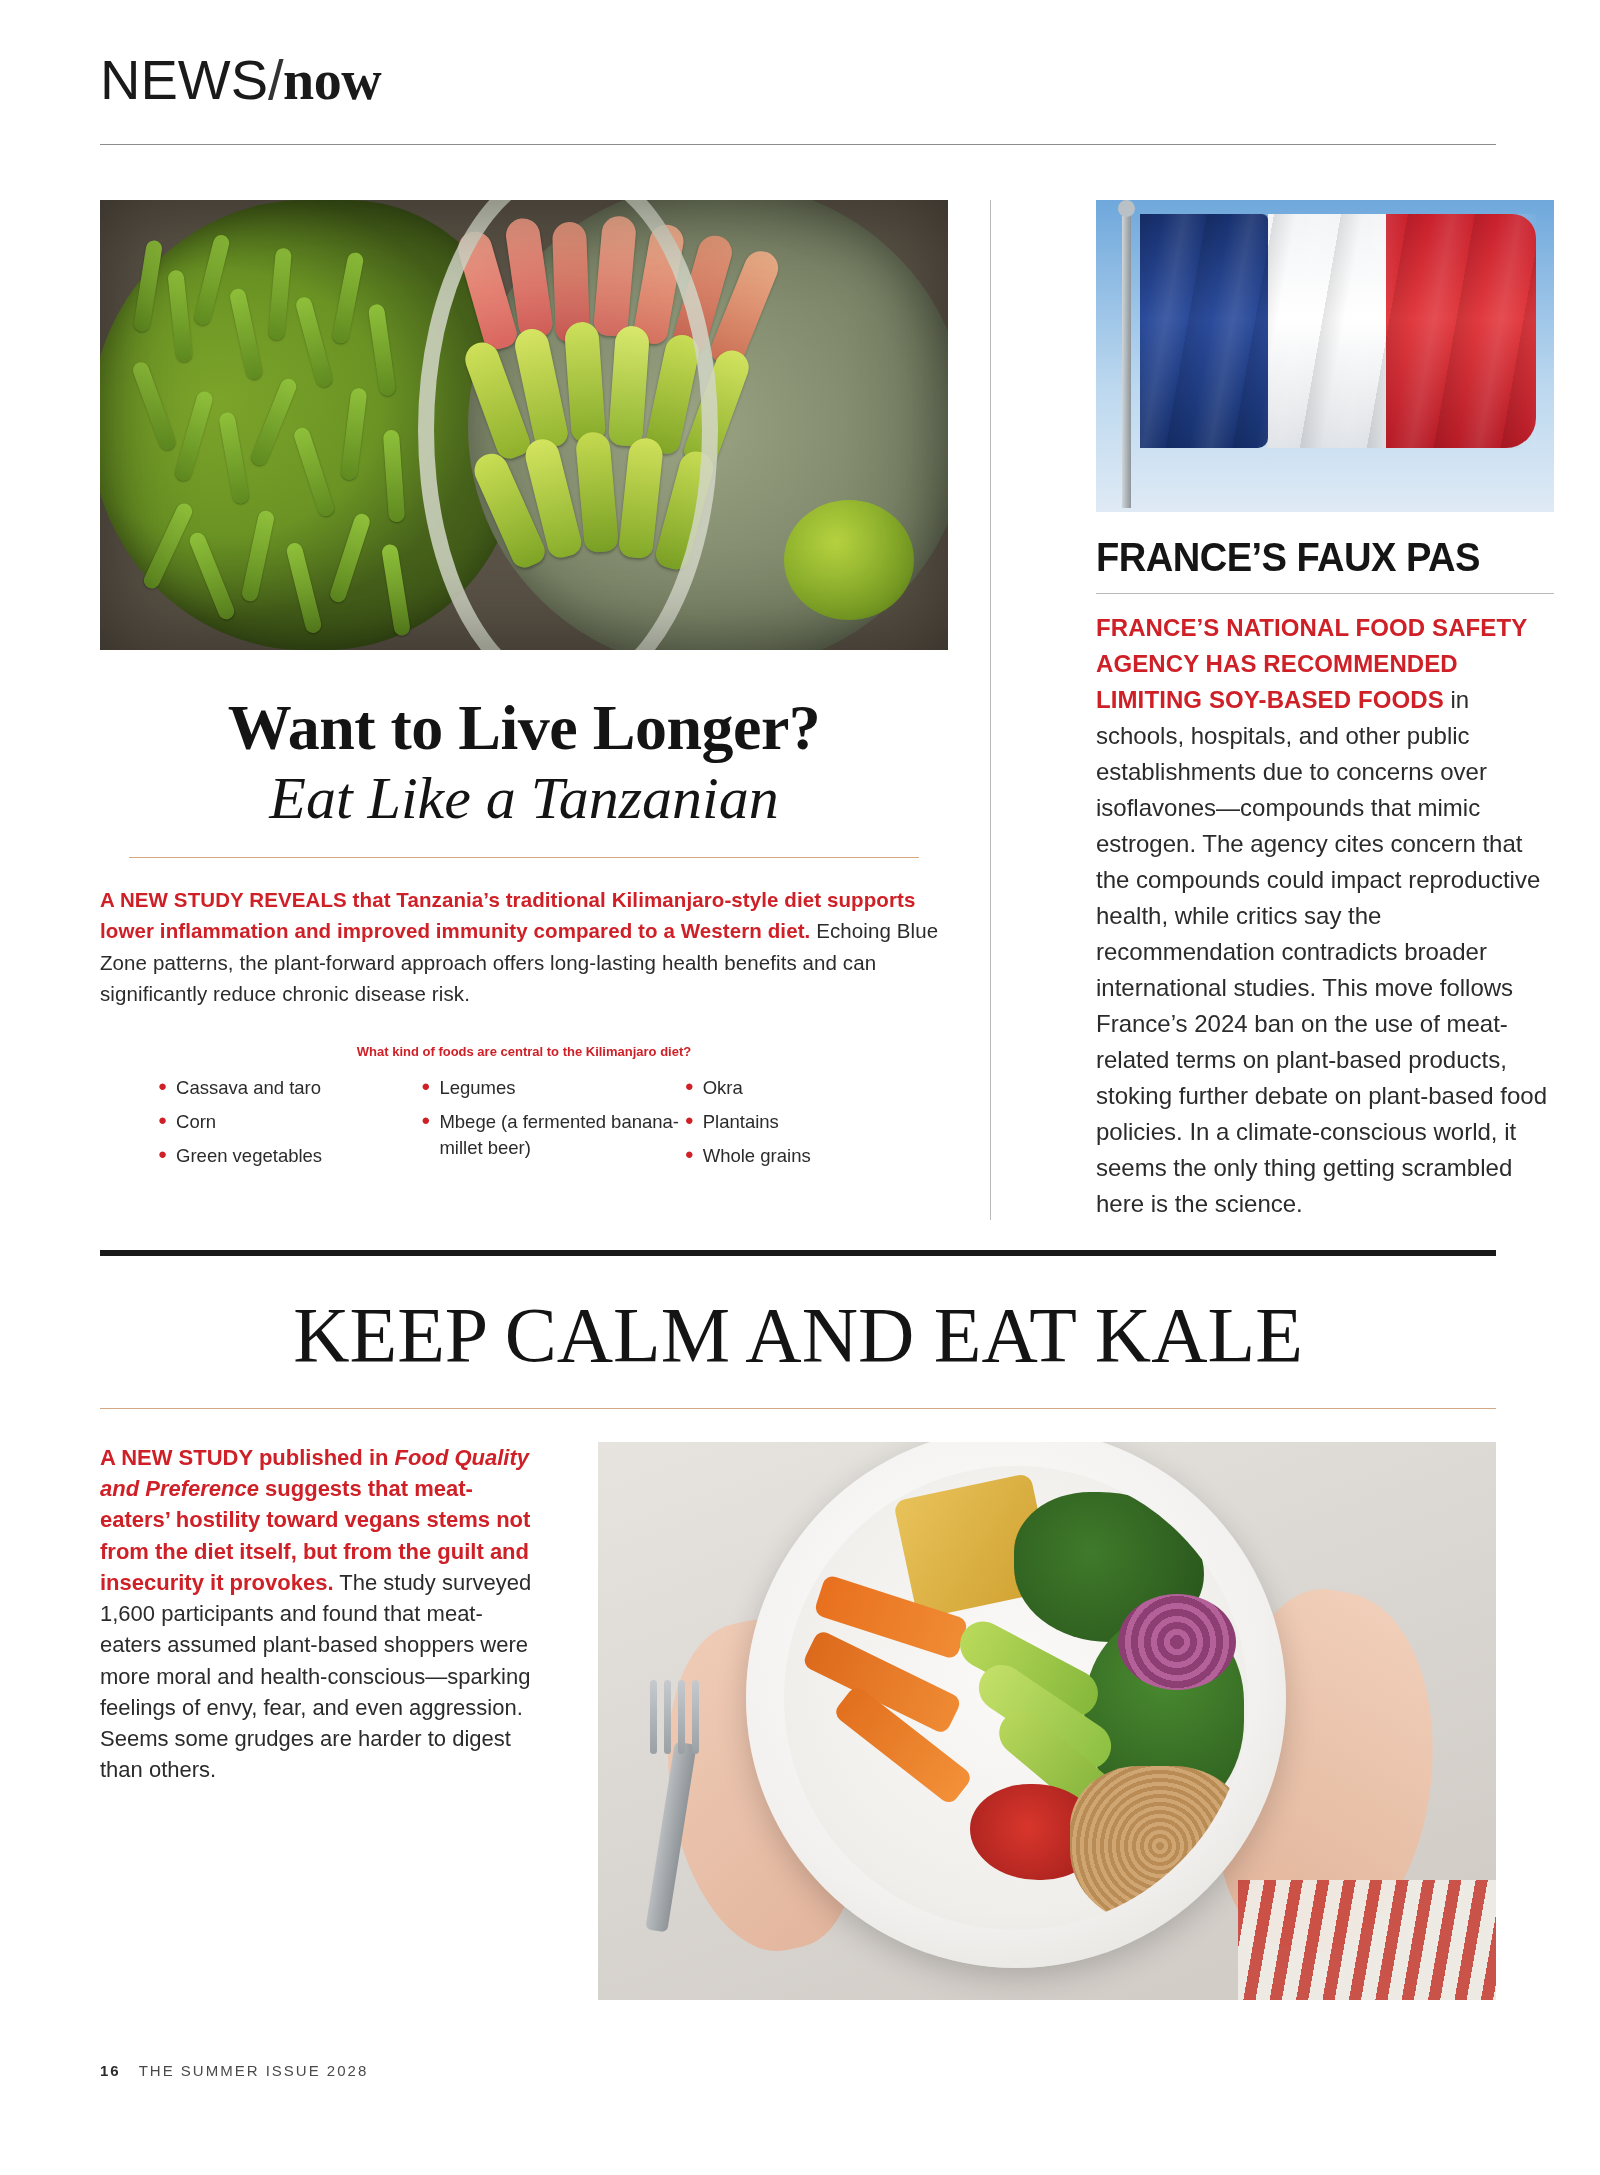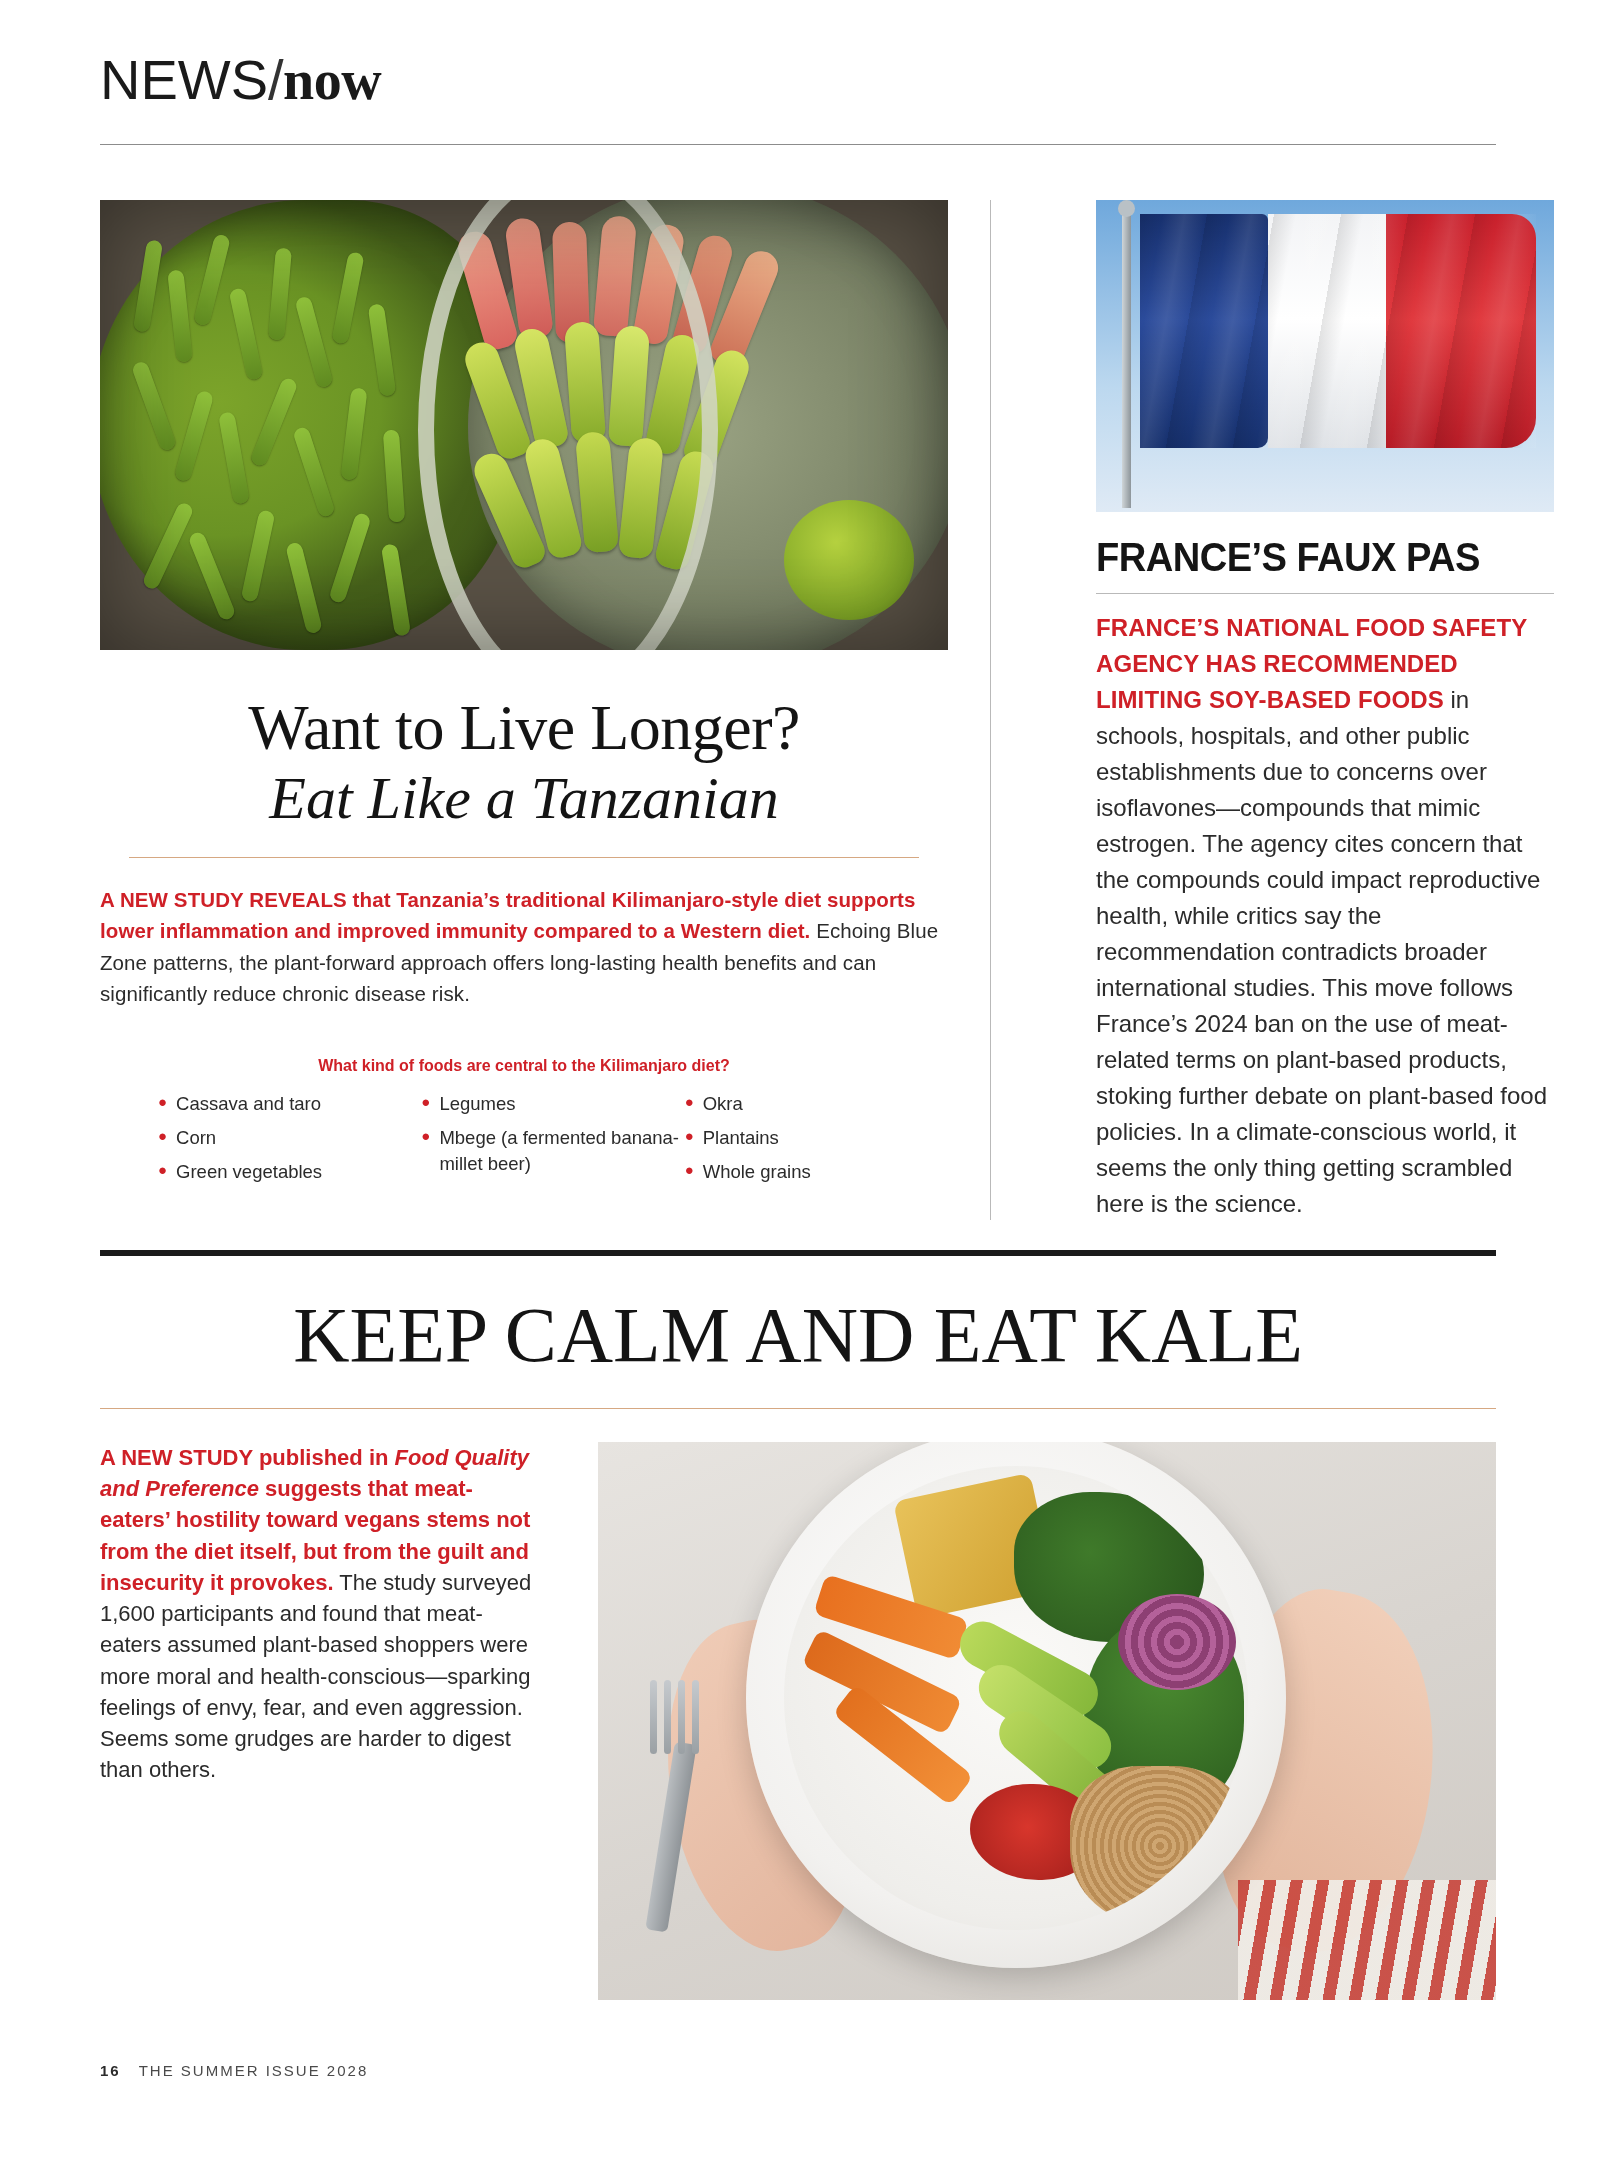--- a/index.html
+++ b/index.html
@@ -126,21 +126,21 @@
   }
 
   .headline-block {
     margin-top: 44px;
     text-align: center;
   }
   .headline-1 {
     font-family: "Liberation Serif", serif;
     font-size: 64px;
     line-height: 1.05;
-    font-weight: 400;
+    font-weight: 700;
     letter-spacing: -0.5px;
     color: #141414;
   }
   .headline-2 {
     font-family: "Liberation Serif", serif;
     font-size: 60px;
     line-height: 1.1;
     font-style: italic;
     font-weight: 400;
     color: #141414;
@@ -159,25 +159,25 @@
     line-height: 1.52;
     color: #2b2b2b;
     letter-spacing: 0.1px;
   }
   .lede b {
     color: #cf2027;
     font-weight: 700;
   }
 
   .q-sub {
-    margin-top: 48px;
+    margin-top: 35px;
     text-align: center;
     color: #cf2027;
     font-weight: 700;
-    font-size: 16px;
+    font-size: 13px;
   }
   .food-lists {
     margin-top: 16px;
     display: flex;
     gap: 0px;
     padding-left: 58px;
   }
   .food-col {
     width: 272px;
   }

